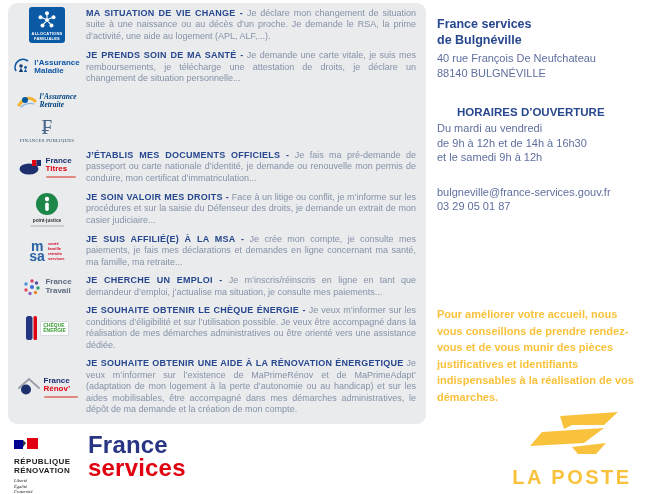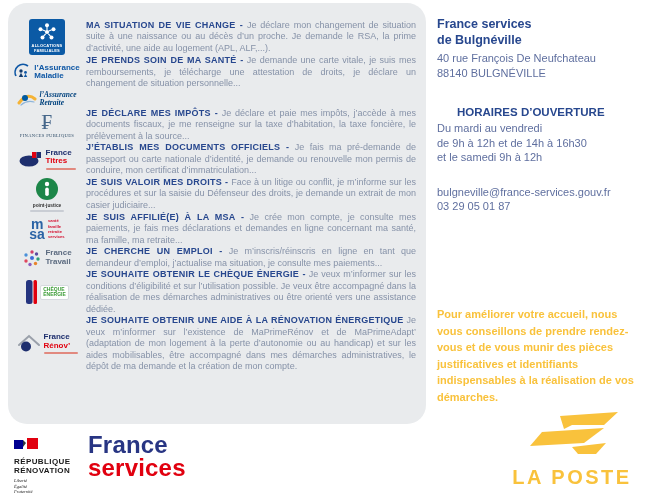--- a/index.html
+++ b/index.html
@@ -4,23 +4,23 @@
 <style>
   html,body{margin:0;padding:0;}
   body{
     width:649px;height:494px;position:relative;background:#ffffff;
     font-family:"Liberation Sans", sans-serif;overflow:hidden;
     -webkit-font-smoothing:antialiased;
   }
   
   .panel{
     position:absolute;left:8px;top:3px;width:418px;height:421px;
-    background:#E9EBED;border-radius:19px;box-sizing:border-box;
-    padding:16px 10px 8px 6px;
-    display:flex;flex-direction:column;
+    background:#E9EBED;border-radius:9px;box-sizing:border-box;
+    padding:4px 10px 8px 6px;
+    display:flex;flex-direction:column;justify-content:space-between;
   }
   .row{display:flex;align-items:center;gap:6px;}
   .logo{flex:0 0 66px;display:flex;flex-direction:column;align-items:center;justify-content:center;text-align:center;}
   .txt{flex:1;margin:0;font-size:9px;line-height:11.5px;text-align:justify;color:#8692A8;}
   .txt b{color:#27478E;font-weight:bold;letter-spacing:.25px;}
   
   .caf-box{width:36px;height:36px;background:#0B5AA5;border-radius:3px;display:flex;flex-direction:column;align-items:center;justify-content:flex-end;}
   .caf-label{font-size:4px;line-height:4.5px;color:#fff;font-weight:bold;letter-spacing:.2px;padding-bottom:2px;}
   .am{display:flex;align-items:center;gap:2px;}
   .am-text{font-size:8px;line-height:8px;font-weight:bold;color:#0E57A5;text-align:left;}
@@ -130,21 +130,20 @@
         </div>
       </div>
     </div>
   </div>
 
   <div class="row">
     <div class="logo">
       <div class="dgfip-glyph">₣</div>
       <div class="dgfip-label">FINANCES PUBLIQUES</div>
     </div>
-    <p class="txt"><b>JE DÉCLARE MES IMPÔTS -</b> <span>Je déclare et paie mes impôts, j’accède à mes documents fiscaux, je me renseigne sur la taxe d’habitation, la taxe foncière, le prélèvement à la source...</span></p>
   </div>
 
   <div class="row">
     <div class="logo">
       <div class="ft">
         <svg width="24" height="16" viewBox="0 0 24 16">
           <ellipse cx="10" cy="10" rx="9.5" ry="5.5" fill="#1E2F6E"></ellipse>
           <rect x="13" y="1" width="4.5" height="6" fill="#E1000F"></rect>
           <rect x="17.5" y="1" width="4.5" height="6" fill="#1E2F6E"></rect>
         </svg>
@@ -161,21 +160,21 @@
   <div class="row">
     <div class="logo">
       <svg width="24" height="24" viewBox="0 0 24 24">
         <circle cx="12" cy="12" r="11" fill="#1D8649"></circle>
         <circle cx="12" cy="7" r="2.2" fill="#ffffff"></circle>
         <rect x="10.2" y="10.5" width="3.6" height="8.5" rx="1.8" fill="#ffffff"></rect>
       </svg>
       <div class="pj-label">point-justice</div>
       <div class="microbar" style="width:34px"></div>
     </div>
-    <p class="txt"><b>JE SUIS VALOIR MES DROITS -</b> <span>Face à un litige ou conflit, je m’informe sur les procédures et sur la saisie du Défenseur des droits, je demande un extrait de mon casier judiciaire...</span></p>
+    <p class="txt"><b>JE SOIN VALOIR MES DROITS -</b> <span>Face à un litige ou conflit, je m’informe sur les procédures et sur la saisie du Défenseur des droits, je demande un extrait de mon casier judiciaire...</span></p>
   </div>
 
   <div class="row">
     <div class="logo">
       <div class="msa">
         <div class="msa-letters">
           <div>m</div>
           <div>sa</div>
         </div>
         <div class="msa-words">

